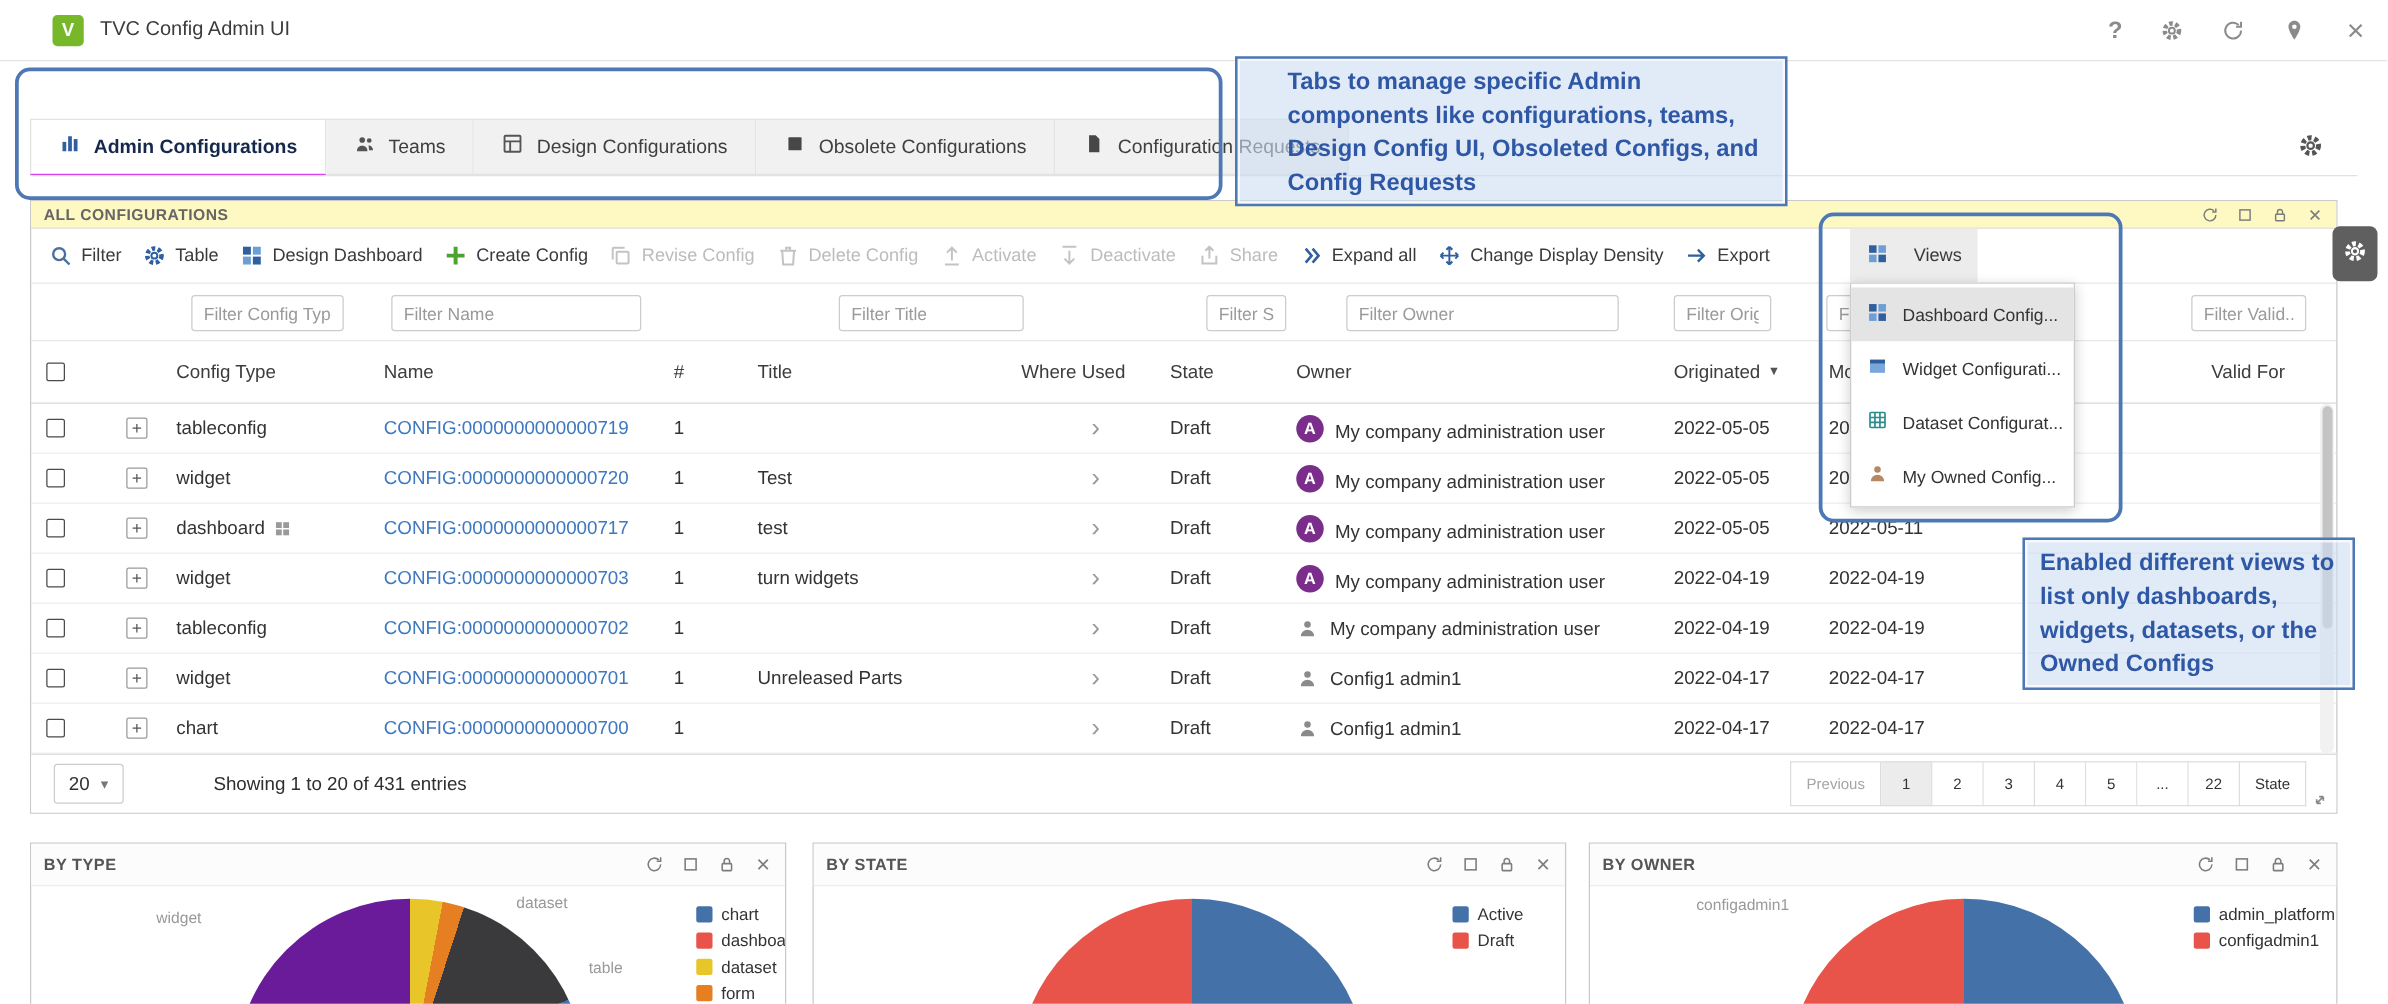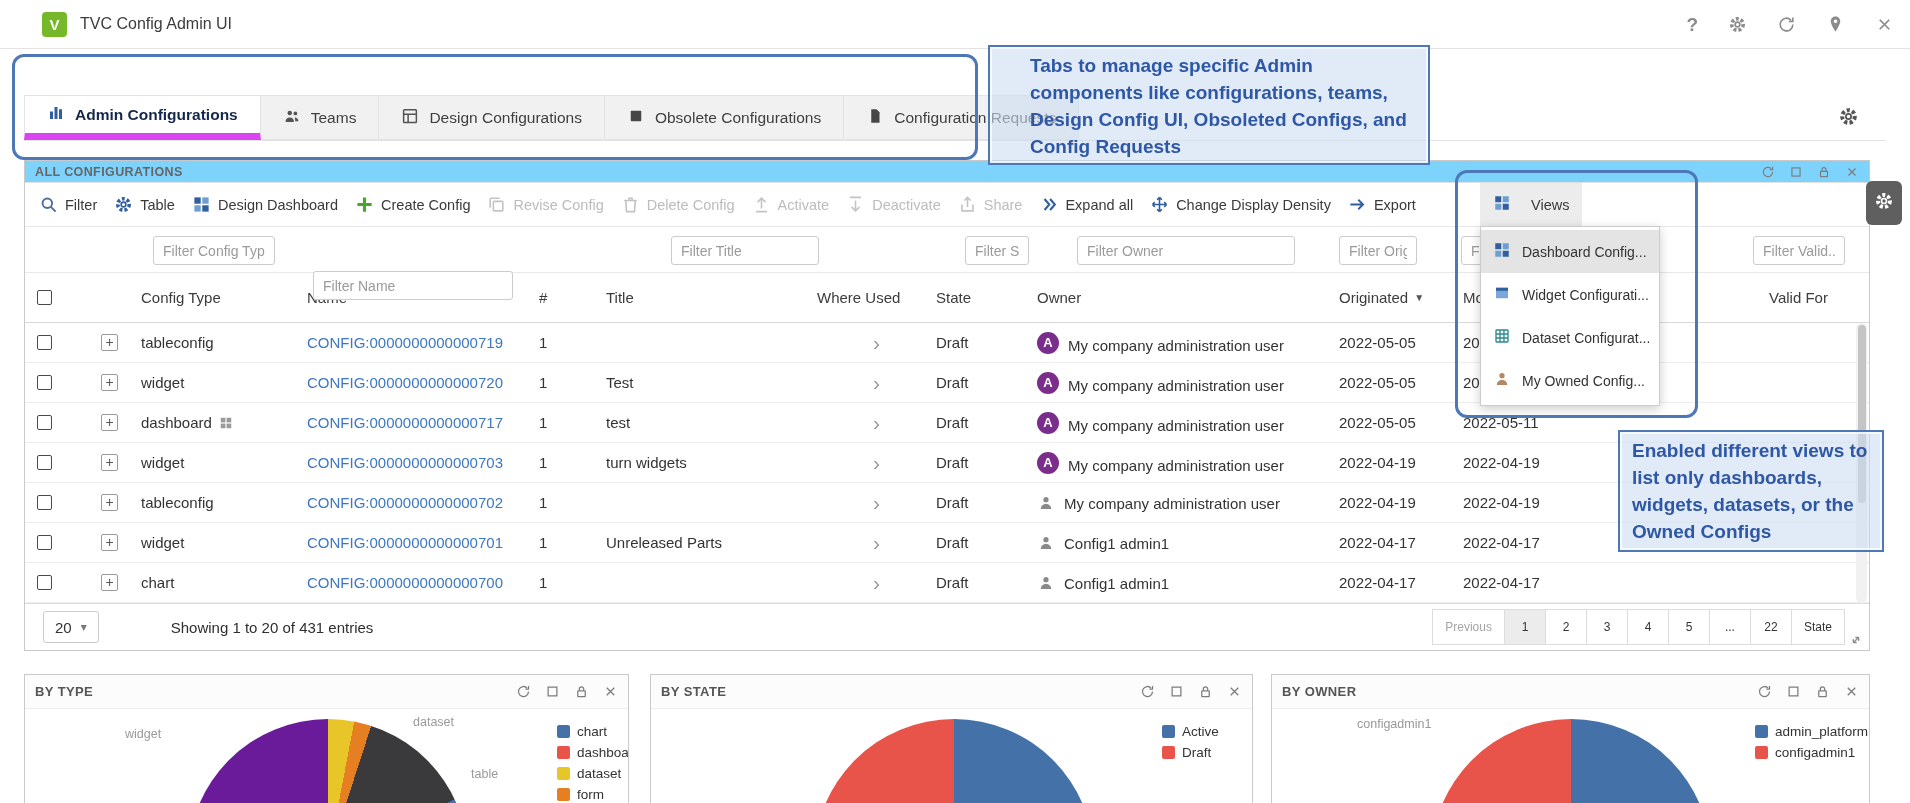--- a/index.html
+++ b/index.html
@@ -19,27 +19,27 @@
   .topbar-icons svg { width:19px; height:19px; display:block; }
   .q-icon { font-size:19px; font-weight:bold; color:#8b8b8b; cursor:pointer; }
 
   
   .tabstrip { position:absolute; left:24px; top:95px; right:24px; height:46px; background:#fff;
               border-bottom:1px solid #e2e2e2; display:flex; align-items:stretch; z-index:5; }
   .tab { display:flex; align-items:center; gap:10px; padding:0 22px; font-size:15.5px; color:#3f3f3f;
          background:#f1f1f1; border:1px solid #e3e3e3; border-left:none; cursor:pointer; white-space:nowrap; }
   .tab:first-child { border-left:1px solid #e3e3e3; }
   .tab svg { width:18px; height:18px; }
-  .tab.active { background:#fff; font-weight:bold; color:#15284b; border-bottom:7px solid #d946ef; }
+  .tab.active { background:#fff; font-weight:bold; color:#15284b; border-bottom:1px solid #d946ef; }
   .page-gear { position:absolute; left:1838px; top:106px; color:#555; cursor:pointer; z-index:5; }
   .page-gear svg { width:21px; height:21px; }
 
   
   .panel { position:absolute; background:#fff; border:1px solid #c9c9c9; }
-  .panel-head { display:flex; align-items:center; padding:0 10px; background:#7dd3fc;
+  .panel-head { display:flex; align-items:center; padding:0 10px; background:#fef9c3;
                 border-bottom:1px solid #e0e0e0; }
   .panel-title { font-size:12.5px; letter-spacing:.4px; color:#666; font-weight:bold; }
   .panel-controls { margin-left:auto; display:flex; gap:14px; color:#7d7d7d; align-items:center; }
   .panel-controls svg { width:14px; height:14px; display:block; cursor:pointer; }
 
   
   .main-panel { left:24px; top:160px; width:1846px; height:491px; z-index:10; }
   .main-panel .panel-head { height:22px; }
 
   .toolbar { height:44px; display:flex; align-items:center; gap:17px; padding:0 10px 0 14px;
@@ -359,21 +359,21 @@
             <svg viewBox="0 0 24 24" fill="none" stroke="currentColor" stroke-width="2.4">
               <path d="M3 12h15M13 6l6 6-6 6"></path>
             </svg>
           </span>
         <span>Export</span>
       </div>
     </div>
 
     <div class="filter-row">
       <input style="left: 128px; width: 122px;" placeholder="Filter Config Type">
-      <input style="left: 288px; width: 200px; margin-top: 35px;" placeholder="Filter Name">
+      <input style="left: 288px; width: 200px;" placeholder="Filter Name">
       <input style="left: 646px; width: 148px;" placeholder="Filter Title">
       <input style="left: 940px; width: 64px;" placeholder="Filter St...">
       <input style="left: 1052px; width: 218px;" placeholder="Filter Owner">
       <input style="left: 1314px; width: 78px;" placeholder="Filter Origina...">
       <input style="left: 1436px; width: 88px;" placeholder="Filt...">
       <input style="left: 1728px; width: 92px;" placeholder="Filter Valid...">
     </div>
 
     <div class="thead">
       <div class="c-check">

